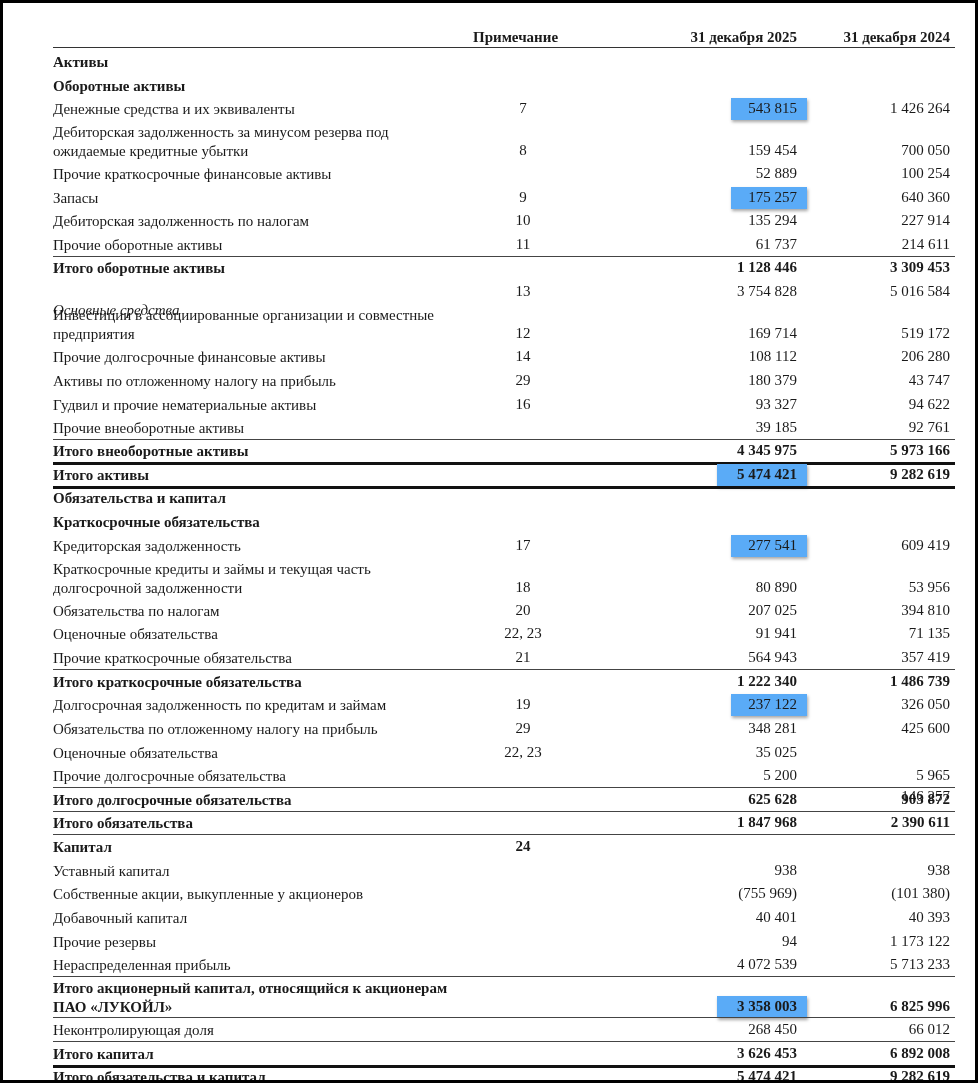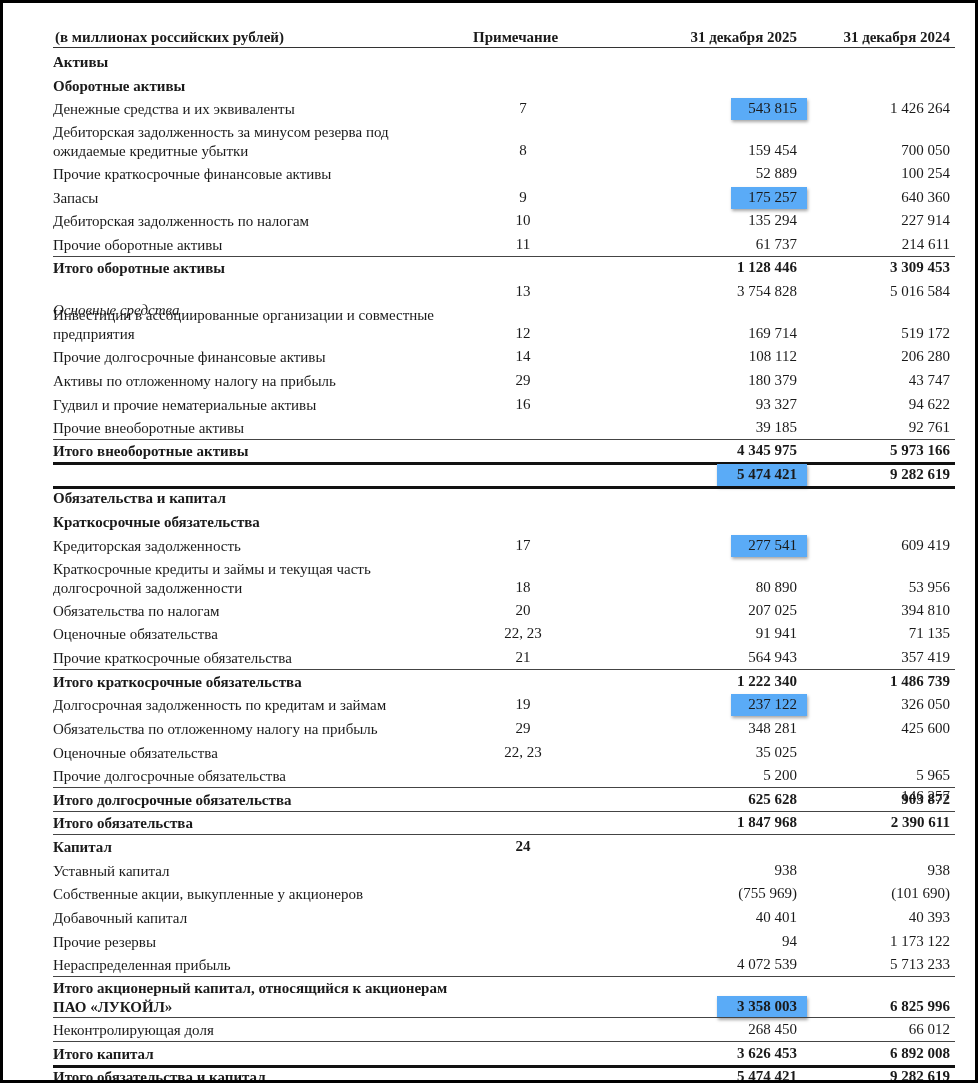--- a/index.html
+++ b/index.html
@@ -21,21 +21,20 @@
     position: absolute; background: #5aabf7; box-shadow: 1px 2px 3px rgba(0,0,0,0.35); z-index: 0;
   }
   .num { position: relative; z-index: 1; }
   .line { position: absolute; left: 50px; width: 902px; border-top: 1.5px solid #444; }
   .line.thick { border-top: 3px solid #111; }
 </style>
 </head>
 <body>
 
 <div class="page">
-  <div class="hdr" style="left:52px;">(в миллионах российских рублей)</div>
   <div class="hdr" style="left:470px;">Примечание</div>
   <div class="hdr" style="right:178px;">31 декабря 2025</div>
   <div class="hdr" style="right:25px;">31 декабря 2024</div>
   <div class="hdr-line"></div>
 
   <div id="rows">
       <div class="row bold" style="top: 48px; height: 22px;">
         <div class="label" style="top: 2px;">Активы</div>
         <div class="note" style="top: 2px;"></div>
         <div class="v1 num" style="top: 2px;"></div>
@@ -130,20 +129,21 @@
       </div>
       <div class="line" style="top: 436px;"></div>
       <div class="row bold" style="top: 437px; height: 22px;">
         <div class="label" style="top: 2px;">Итого внеоборотные активы</div>
         <div class="note" style="top: 2px;"></div>
         <div class="v1 num" style="top: 2px;">4 345 975</div>
         <div class="v2 num" style="top: 2px;">5 973 166</div>
       </div>
       <div class="line thick" style="top: 459px;"></div>
       <div class="row bold" style="top: 461px; height: 22px;">
+        <div class="label" style="top: 2px;">Итого активы</div>
         <div class="note" style="top: 2px;"></div>
         <div class="hl" style="background: rgb(90, 171, 247); top: 0px; height: 22px; right: 168px; width: 90px;"></div>
         <div class="v1 num" style="top: 2px;">5 474 421</div>
         <div class="v2 num" style="top: 2px;">9 282 619</div>
       </div>
       <div class="line thick" style="top: 483px;"></div>
       <div class="row bold" style="top: 484px; height: 22px;">
         <div class="label" style="top: 2px;">Обязательства и капитал</div>
         <div class="note" style="top: 2px;"></div>
         <div class="v1 num" style="top: 2px;"></div>
@@ -242,21 +242,21 @@
       <div class="row" style="top: 857px; height: 22px;">
         <div class="label" style="top: 2px;">Уставный капитал</div>
         <div class="note" style="top: 2px;"></div>
         <div class="v1 num" style="top: 2px;">938</div>
         <div class="v2 num" style="top: 2px;">938</div>
       </div>
       <div class="row" style="top: 880px; height: 22px;">
         <div class="label" style="top: 2px;">Собственные акции, выкупленные у акционеров</div>
         <div class="note" style="top: 2px;"></div>
         <div class="v1 num" style="top: 2px;">(755 969)</div>
-        <div class="v2 num" style="top: 2px;">(101 690)</div>
+        <div class="v2 num" style="top: 2px;">(101 380)</div>
       </div>
       <div class="row" style="top: 904px; height: 22px;">
         <div class="label" style="top: 2px;">Добавочный капитал</div>
         <div class="note" style="top: 2px;"></div>
         <div class="v1 num" style="top: 2px;">40 401</div>
         <div class="v2 num" style="top: 2px;">40 393</div>
       </div>
       <div class="row" style="top: 928px; height: 22px;">
         <div class="label" style="top: 2px;">Прочие резервы</div>
         <div class="note" style="top: 2px;"></div>

